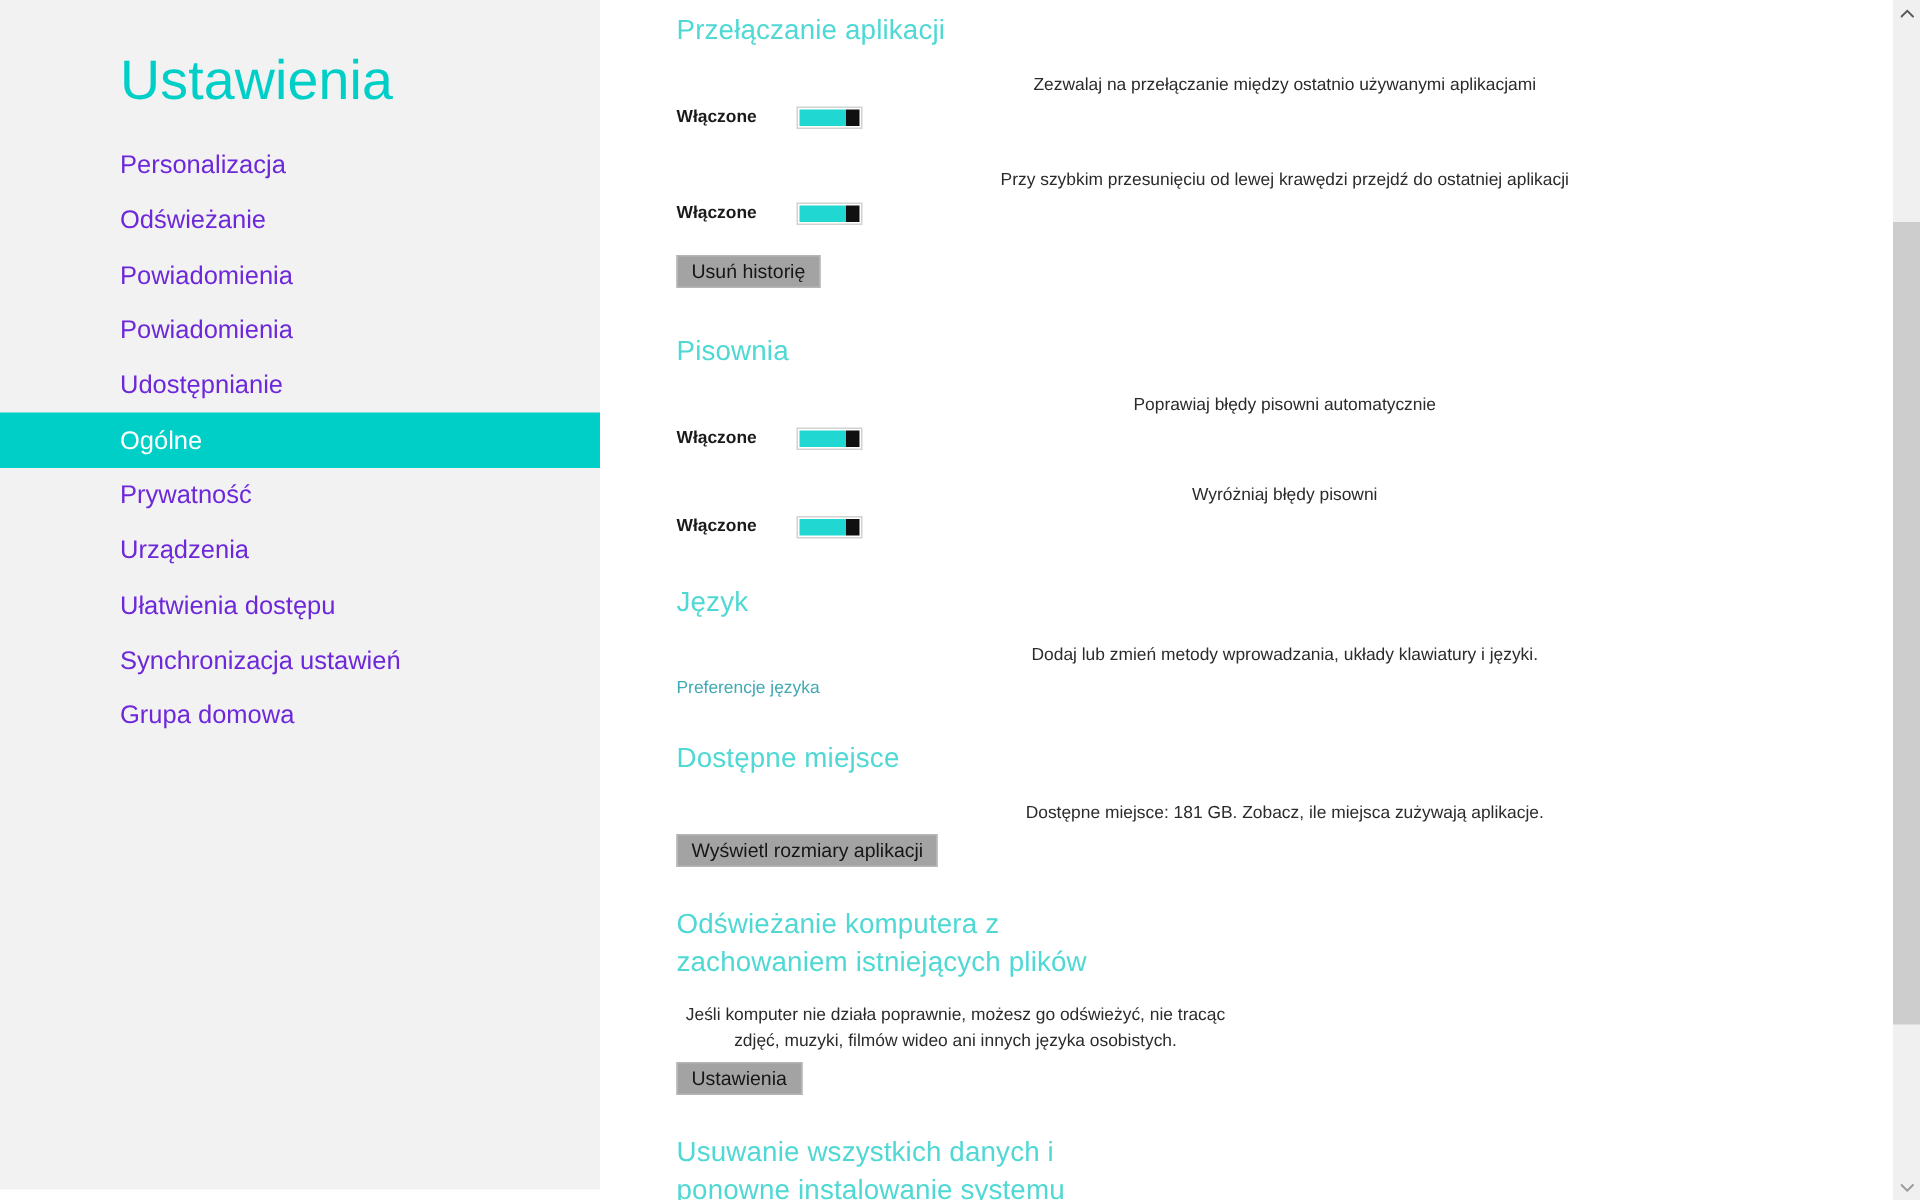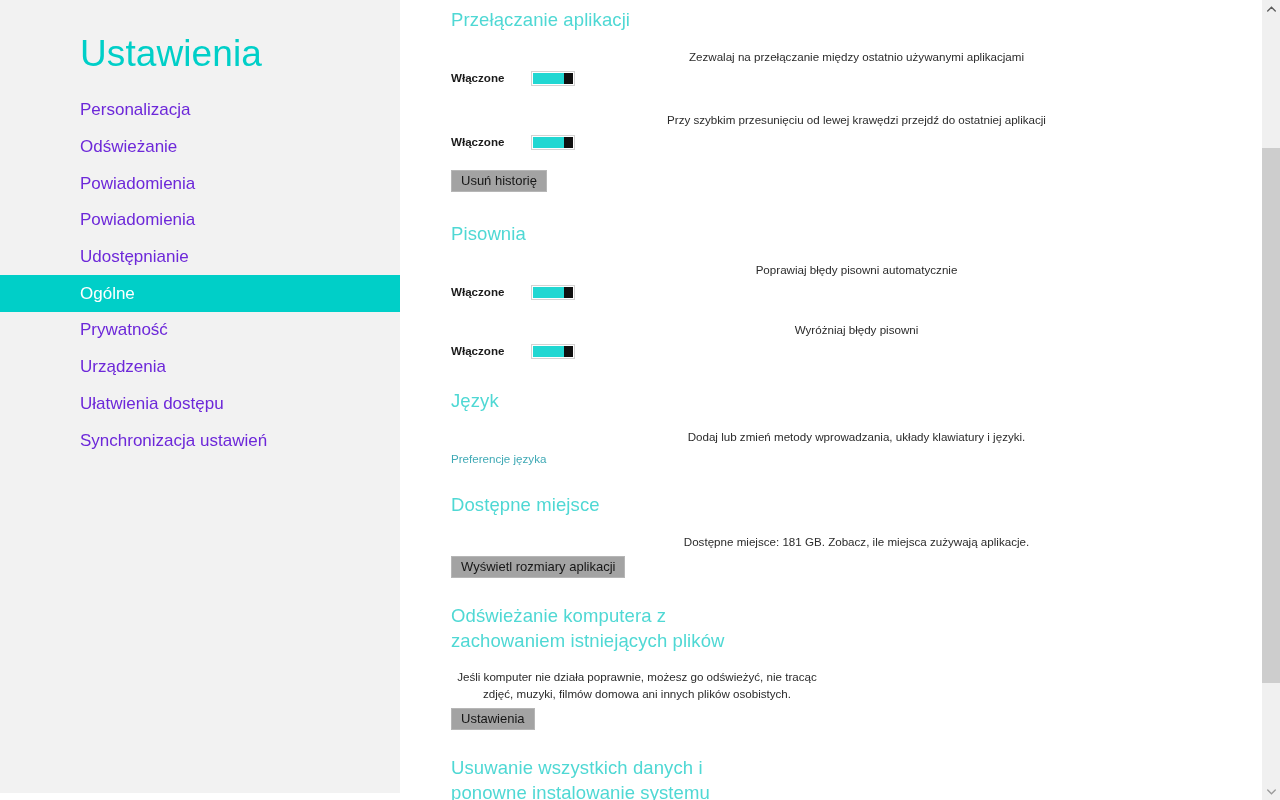--- a/index.html
+++ b/index.html
@@ -222,20 +222,23 @@
       </div>
       <div class="nav-item">
         <span>Urządzenia</span>
       </div>
       <div class="nav-item">
         <span>Ułatwienia dostępu</span>
       </div>
       <div class="nav-item">
         <span>Synchronizacja ustawień</span>
       </div>
+      <div class="nav-item">
+        <span>Grupa domowa</span>
+      </div>
     </div>
   </div>
 
   <div id="content">
     <div id="content-inner">
 
       <div class="section">
         <div class="sec-head">Przełączanie aplikacji</div>
         <div class="sp16"></div>
         <div class="desc">Zezwalaj na przełączanie między ostatnio używanymi aplikacjami</div>
@@ -305,21 +308,21 @@
         <div class="desc">Dostępne miejsce: 181 GB. Zobacz, ile miejsca zużywają aplikacje.</div>
         <div class="sp6"></div>
         <button class="btn">Wyświetl rozmiary aplikacji</button>
       </div>
 
       <div class="sp26"></div>
 
       <div class="section">
         <div class="sec-head wrap">Odświeżanie komputera z zachowaniem istniejących plików</div>
         <div class="sp16"></div>
-        <div class="desc wide">Jeśli komputer nie działa poprawnie, możesz go odświeżyć, nie tracąc zdjęć, muzyki, filmów domowa ani innych plików osobistych.</div>
+        <div class="desc wide">Jeśli komputer nie działa poprawnie, możesz go odświeżyć, nie tracąc zdjęć, muzyki, filmów wideo ani innych języka osobistych.</div>
         <div class="sp6"></div>
         <button class="btn">Ustawienia</button>
       </div>
 
       <div class="sp26"></div>
 
       <div class="section">
         <div class="sec-head wrap">Usuwanie wszystkich danych i ponowne instalowanie systemu Windows</div>
 
       </div>

